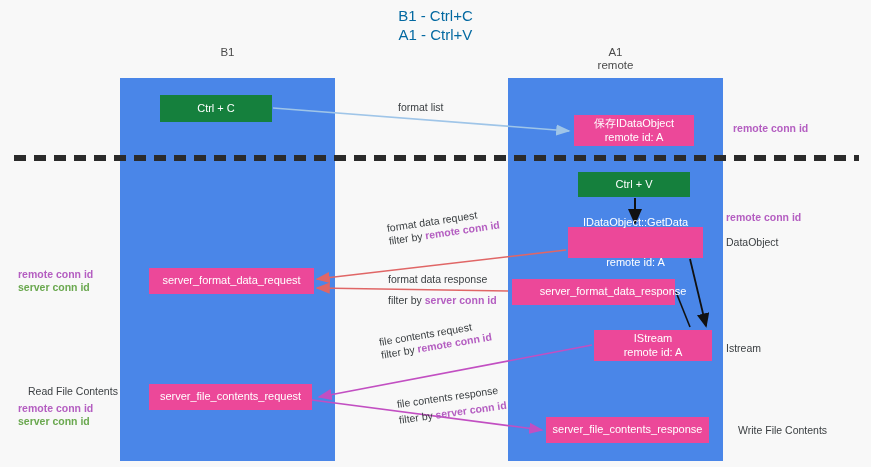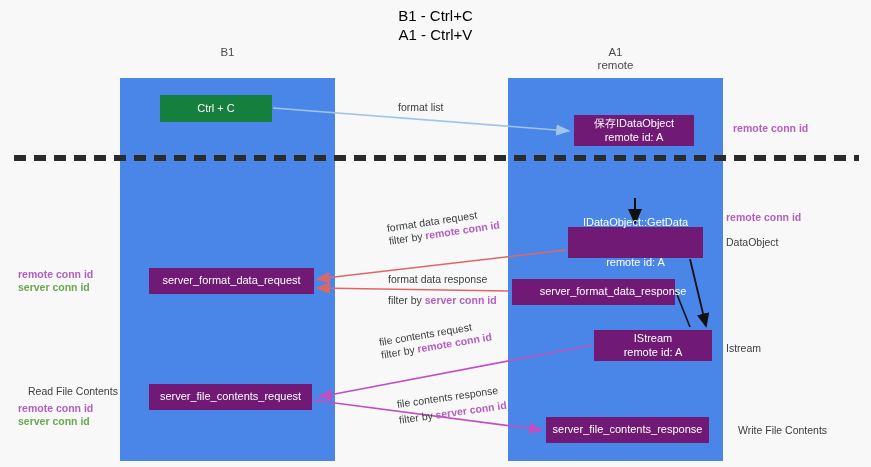--- a/index.html
+++ b/index.html
@@ -2,42 +2,42 @@
 <html><head>
 <meta charset="utf-8">
 <style>
   html,body{margin:0;padding:0;background:#f7f7f7;}
   body{width:871px;height:467px;position:relative;overflow:hidden;
        font-family:"Liberation Sans","DejaVu Sans",sans-serif;color:#3c4043;}
   #stage{position:absolute;left:0;top:0;width:871px;height:467px;background:#f8f8f8;}
 
   
   .title{position:absolute;left:0;top:6px;width:871px;text-align:center;
-         font-size:15px;line-height:19px;color:#000000;}
+         font-size:15px;line-height:19px;color:#0369a1;}
 
   
   .lane{position:absolute;background:#4a86e8;}
   .lane-b1{left:120px;top:78px;width:215px;height:383px;}
   .lane-a1{left:508px;top:78px;width:215px;height:383px;}
 
   .lane-hdr{position:absolute;text-align:center;font-size:11.5px;line-height:13px;color:#4a4a4a;}
   .lane-hdr-b1{left:120px;top:46px;width:215px;}
   .lane-hdr-a1{left:508px;top:46px;width:215px;}
   .lane-hdr .big{font-size:11.5px;}
 
   
   .divider{position:absolute;left:14px;top:155px;width:845px;height:6px;
            background:repeating-linear-gradient(to right,#2b2b2b 0px,#2b2b2b 12px,rgba(0,0,0,0) 12px,rgba(0,0,0,0) 20px);}
 
   
   .node{position:absolute;box-sizing:border-box;color:#fff;
         display:flex;flex-direction:column;align-items:center;justify-content:center;
         font-size:11px;line-height:13.5px;text-align:center;}
   .green{background:#15803d;}
-  .orange{background:#701a75;}
+  .orange{background:#ec4899;}
 
   .n-ctrlc {left:160px;top:95px; width:112px;height:27px;}
   .n-idataobj{left:574px;top:115px;width:120px;height:31px;}
   .n-ctrlv {left:578px;top:172px;width:112px;height:25px;}
   .n-getdata{left:568px;top:227px;width:135px;height:31px;gap:26px;}
   .n-sfdreq {left:149px;top:268px;width:165px;height:26px;}
   .n-sfdres {left:512px;top:279px;width:163px;height:26px;padding-left:39px;}
   .n-istream{left:594px;top:330px;width:118px;height:31px;}
   .n-sfcreq {left:149px;top:384px;width:163px;height:26px;}
   .n-sfcres {left:546px;top:417px;width:163px;height:26px;}
@@ -127,20 +127,23 @@
 
   <div class="node green n-ctrlc">
     <span>Ctrl + C</span>
   </div>
 
   <div class="node orange n-idataobj">
     <span>保存IDataObject</span>
     <span>remote id: A</span>
   </div>
 
+  <div class="node green n-ctrlv">
+    <span>Ctrl + V</span>
+  </div>
 
   <div class="node orange n-getdata">
     <span>IDataObject::GetData</span>
     <span>remote id: A</span>
   </div>
 
   <div class="node orange n-sfdreq">
     <span>server_format_data_request</span>
   </div>
 

